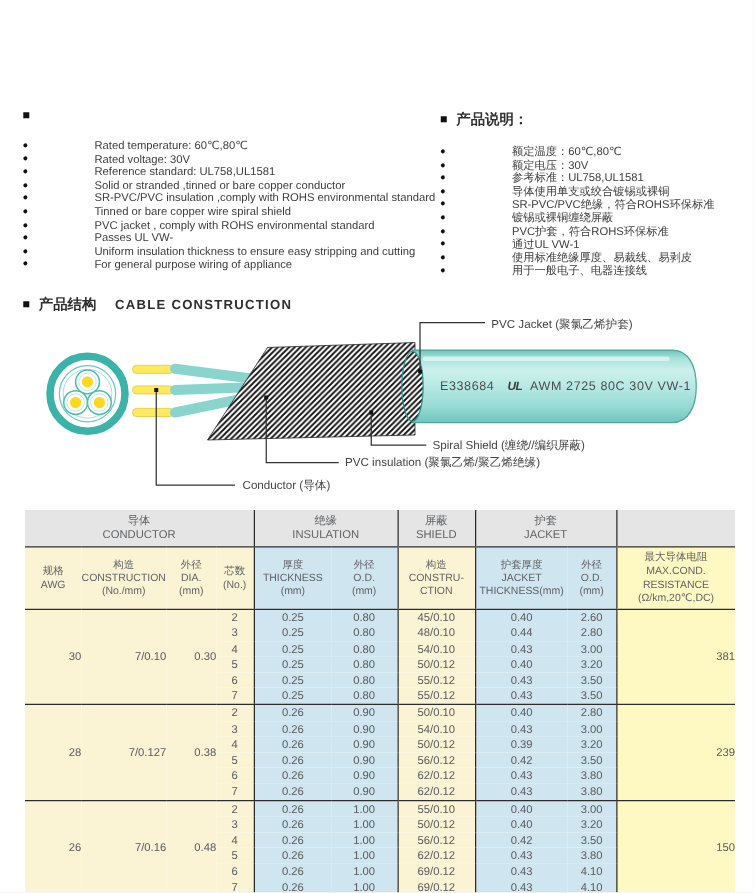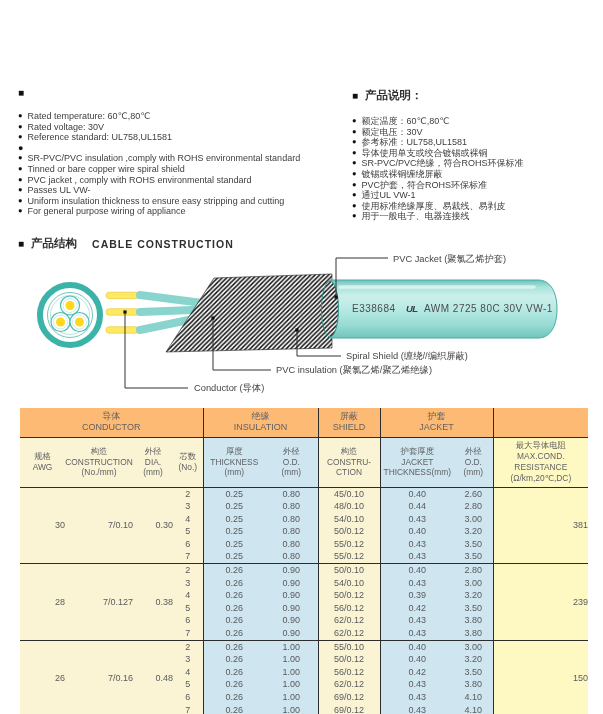--- a/index.html
+++ b/index.html
@@ -13,38 +13,38 @@
   
   .sec-title{display:flex;align-items:center;gap:7px;color:#2f2f2f;font-weight:bold;}
   .marker{font-size:10px;line-height:10px;color:#111;}
   .title-en{font-size:10.5px;letter-spacing:1px;}
   .title-cn{font-size:11.5px;}
 
   
   .list{margin-top:13px;}
   .bullet-item{display:flex;align-items:flex-start;line-height:10.6px;color:#3d3d3d;}
   .bullet{font-size:7.5px;line-height:10.6px;margin-right:5px;color:#111;}
-  .bullet-item span:last-child{font-size:9px;white-space:nowrap;}
+  .bullet-item span:last-child{font-size:9px;white-space:nowrap;margin-left:48px;}
 
   .desc{position:absolute;left:18px;top:88px;width:330px;}
   .notes{position:absolute;left:352px;top:88px;width:248px;}
   .cons-title{position:absolute;left:18px;top:236px;}
   .cons-title .title-en{margin-left:8px;}
 
   
   .diagram{position:absolute;left:0;top:248px;}
   .cline{fill:none;stroke:#333;stroke-width:1;}
   .lbl{font-family:"Liberation Sans","DejaVu Sans",sans-serif;font-size:9.3px;fill:#454545;}
   .mark{font-family:"Liberation Sans","DejaVu Sans",sans-serif;font-size:10px;fill:#4c4c4c;letter-spacing:.5px;}
   .ul{font-weight:bold;font-style:italic;font-size:9.5px;fill:#3c3c3c;letter-spacing:-0.5px;}
 
   
   .spec-table{position:absolute;left:20px;top:408px;width:568px;border-collapse:collapse;table-layout:fixed;}
   .spec-table th,.spec-table td{text-align:center;vertical-align:middle;padding:0;font-weight:normal;}
-  .grow th{height:29px;font-size:9px;line-height:1.3;white-space:pre-line;background:#fdba74;
+  .grow th{height:29px;font-size:9px;line-height:1.3;white-space:pre-line;background:#e5e5e5;
            border-bottom:1.5px solid var(--divider_dark);color:#606265;}
   .hrow th{height:50px;font-size:8.4px;line-height:1.3;white-space:pre-line;
            border-bottom:1.5px solid var(--divider_dark);color:#606265;}
   .spec-table tbody td{height:12.6px;font-size:9px;color:var(--text_gray);line-height:12.6px;}
   .c{background:var(--table_cream);}
   .b{background:var(--table_blue);}
   .w{background:#fef9c3;}
   .dv{border-left:1.5px solid var(--divider_dark);}
   tr.end td{border-bottom:1.5px solid var(--divider_dark);}
   td.bb{border-bottom:1.5px solid var(--divider_dark);text-align:right;}
@@ -66,20 +66,21 @@
         <div class="bullet-item">
           <span class="bullet">●</span>
           <span>Rated voltage: 30V</span>
         </div>
         <div class="bullet-item">
           <span class="bullet">●</span>
           <span>Reference standard: UL758,UL1581</span>
         </div>
         <div class="bullet-item">
           <span class="bullet">●</span>
+          <span>Solid or stranded ,tinned or bare copper conductor</span>
         </div>
         <div class="bullet-item">
           <span class="bullet">●</span>
           <span>SR-PVC/PVC insulation ,comply with ROHS environmental standard</span>
         </div>
         <div class="bullet-item">
           <span class="bullet">●</span>
           <span>Tinned or bare copper wire spiral shield</span>
         </div>
         <div class="bullet-item">

